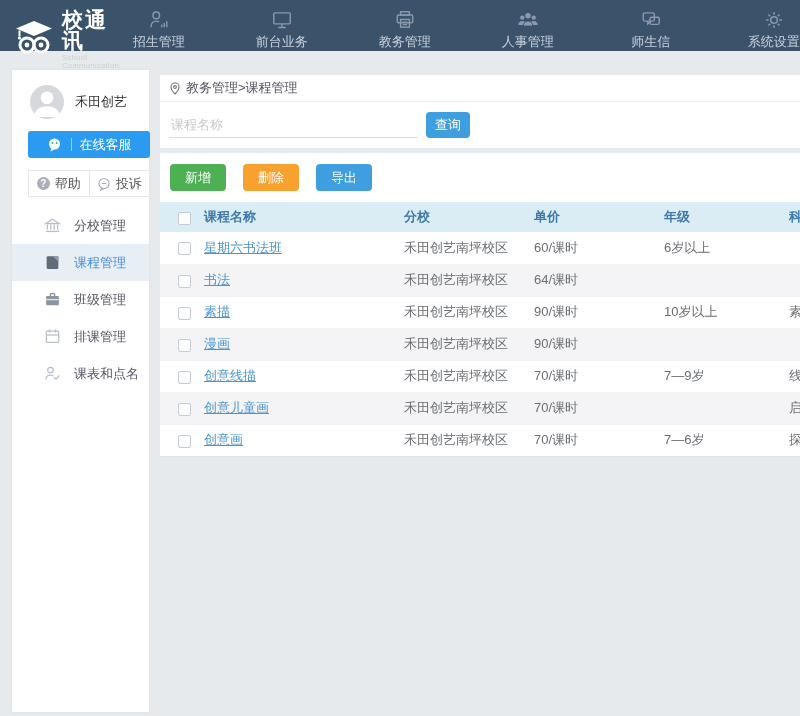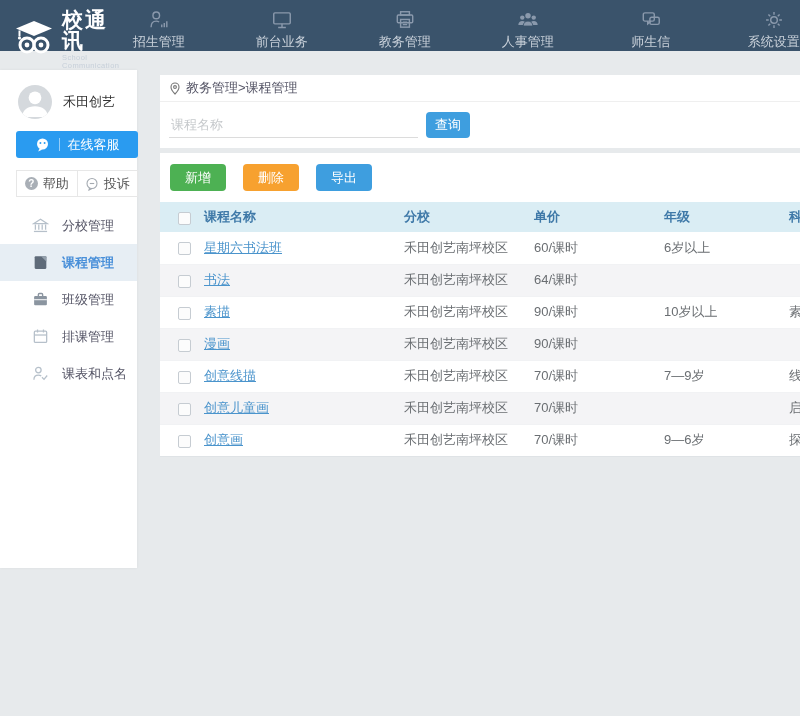--- a/index.html
+++ b/index.html
@@ -25,21 +25,21 @@
   .logo-sub { color:#c6cfd9; font-size:7.5px; margin-top:3px; letter-spacing:0.4px; }
 
   .nav-items { display:flex; margin-left:2px;gap:48px; }
   .nav-item { width:75px; text-align:center; padding-top:8px; cursor:pointer; }
   .nav-item.narrow { width:64px; }
   .nav-icon { height:24px; display:flex; align-items:center; justify-content:center; }
   .nav-label { font-size:13px; color:#c9d1da; line-height:16px; margin-top:3px; }
 
   
   .sidebar {
-    position:absolute; left:0; top:70px; width:137px; height:498px;
+    position:absolute; left:12px; top:70px; width:137px; height:642px;
     background:#fff; box-shadow:0 0 3px rgba(0,0,0,0.06);
   }
   .user-card { display:flex; align-items:center; gap:11px; padding:15px 12px 0 18px; }
   .avatar {
     width:34px; height:34px; border-radius:50%; background:#d5d9dd;
     display:flex; align-items:flex-end; justify-content:center; overflow:hidden;
   }
   .user-name { font-size:13px; color:#333; }
 
   .service-btn {
@@ -60,21 +60,21 @@
     width:13px; height:13px; border-radius:50%; background:#a9afb6; color:#fff;
     font-size:10px; font-weight:bold; display:flex; align-items:center; justify-content:center;
   }
 
   .menu { margin-top:10px; list-style:none; }
   .menu-item {
     height:37px; display:flex; align-items:center; gap:13px;
     padding-left:32px; font-size:13px; color:#556; cursor:pointer;
   }
   .menu-item .mi { width:17px; height:17px; display:flex; align-items:center; justify-content:center; }
-  .menu-item.active { background:#e7eef4; color:#4a90d9;font-weight:bold; }
+  .menu-item.active { background:#e7eef4; color:#4a90d9; }
 
   
   .panel-top {
     position:absolute; left:160px; top:75px; width:640px; height:73px; background:#fff;
   }
   .breadcrumb-row {
     height:27px; display:flex; align-items:center; gap:5px;
     padding-left:9px; border-bottom:1px solid #efefef; font-size:13px; color:#556;
   }
   .search-row { display:flex; align-items:center; padding:10px 0 0 9px; }
@@ -401,18 +401,18 @@
         <td>禾田创艺南坪校区</td>
         <td>70/课时</td>
         <td></td>
         <td>启</td>
       </tr>
       <tr>
         <td><input type="checkbox" style=""></td>
         <td><a class="course-link">创意画</a></td>
         <td>禾田创艺南坪校区</td>
         <td>70/课时</td>
-        <td>9—6岁</td>
+        <td>7—6岁</td>
         <td>探</td>
       </tr>
     </tbody>
   </table>
 </section>
 
 </body></html>

